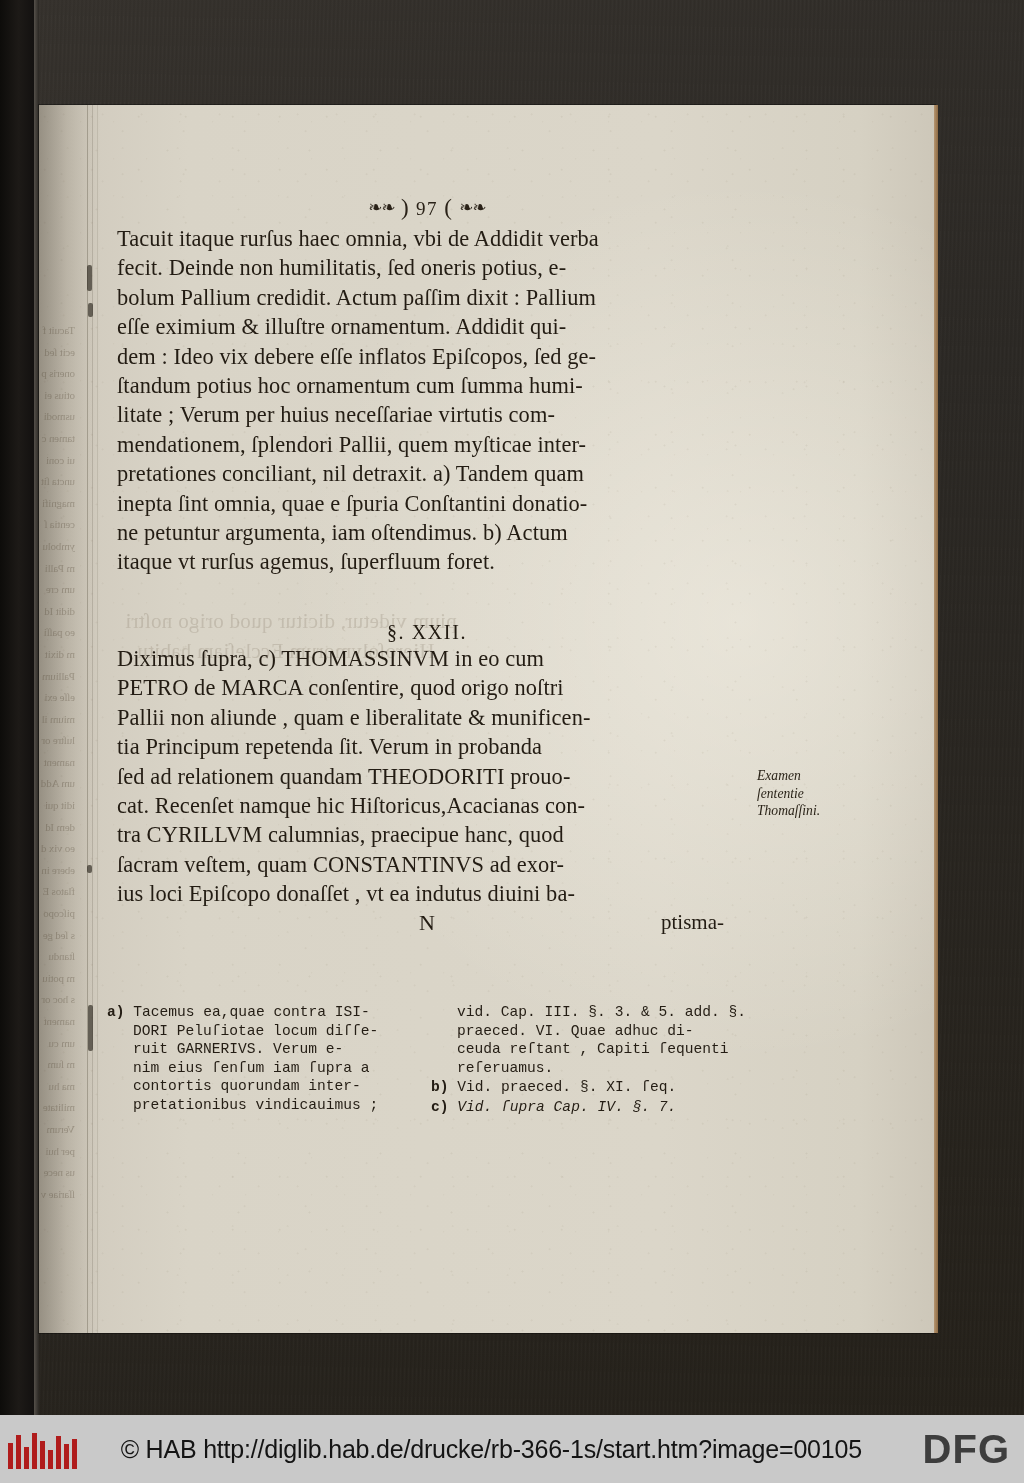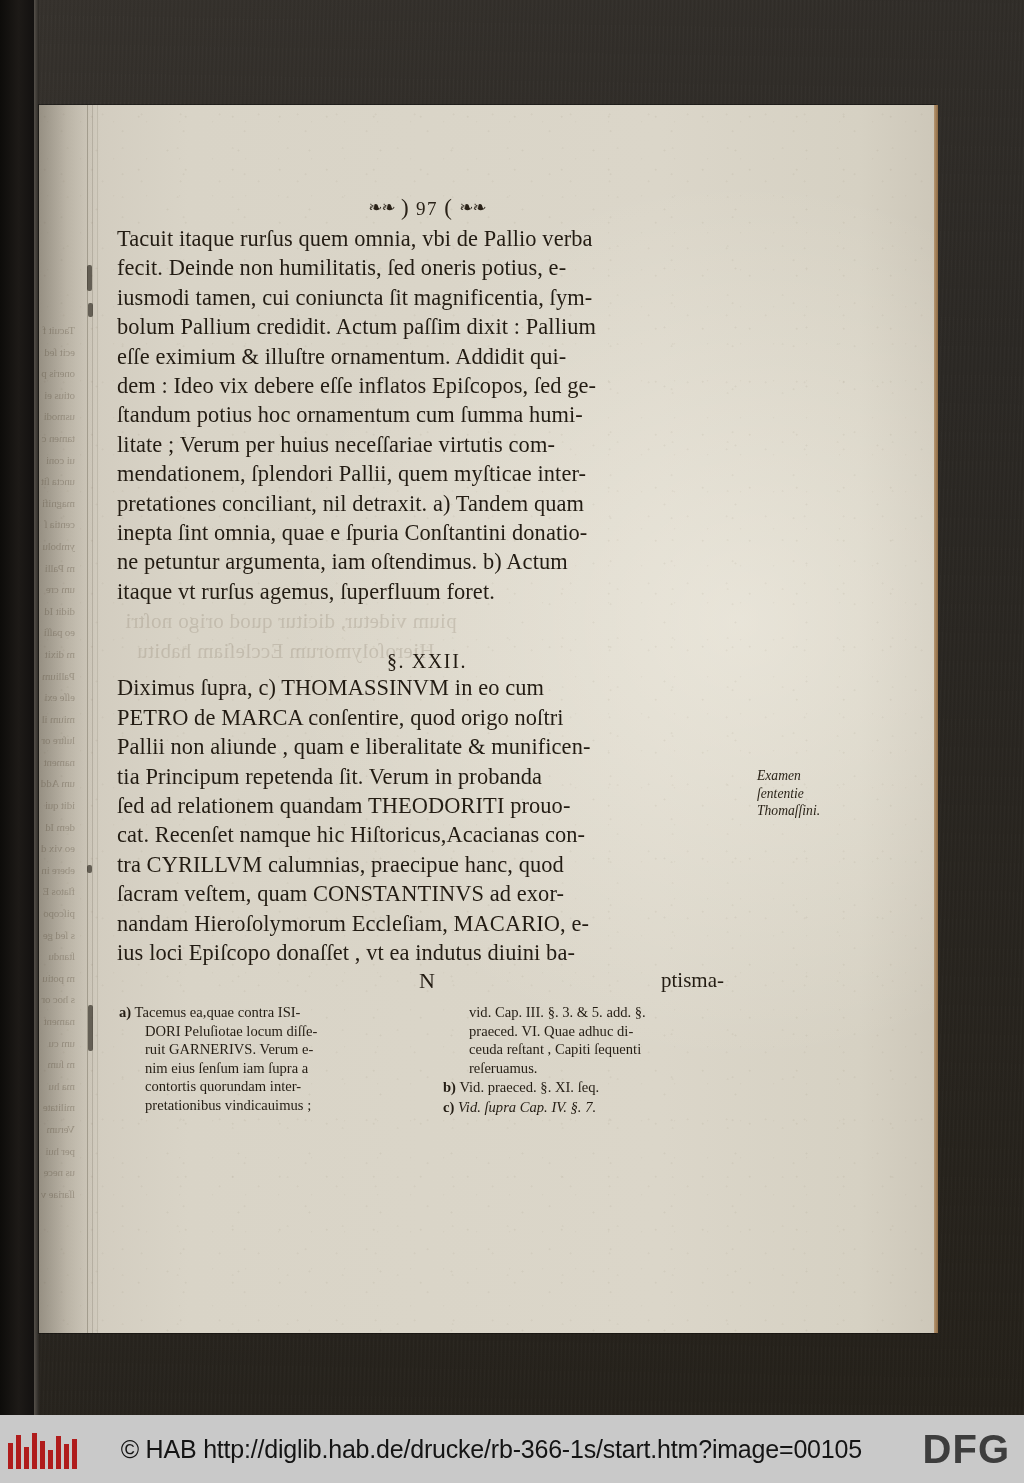--- a/index.html
+++ b/index.html
@@ -189,26 +189,27 @@
   #catchword {
     position: absolute;
     right: 13px;
     color: #231c13;
     font-size: 21px;
   }
 
   
   #footnotes {
     position: absolute;
-    left: 80px;
+    left: 68px;
     top: 898px;
     width: 635px;
     display: flex;
     gap: 14px;
     color: #241d14;
+    font-family: Liberation Mono, monospace;
   }
   .fn-col { width: 310px; }
   .fn {
     font-size: 14.6px;
     line-height: 18.6px;
     text-align: justify;
     text-align-last: left;
     margin-bottom: 1px;
   }
   .fn .ln { display: block; white-space: nowrap; }
@@ -284,23 +285,22 @@
 
     <div id="running-head">
       <span class="orn">❧❧</span>
       <span class="paren">)</span>
       <span class="folio">97</span>
       <span class="paren">(</span>
       <span class="orn">❧❧</span>
     </div>
 
     <div class="body-par">
-      <span class="ln">Tacuit itaque rurſus quem omnia, vbi de Pallio verba</span>
+      <span class="ln">Tacuit itaque rurſus haec omnia, vbi de Addidit verba</span>
       <span class="ln">fecit.    Deinde non humilitatis,  ſed oneris potius, e-</span>
-      <span class="ln">iusmodi tamen, cui coniuncta ſit magnificentia, ſym-</span>
       <span class="ln">bolum Pallium credidit.    Actum paſſim dixit : Pallium</span>
       <span class="ln">eſſe eximium  &amp;  illuſtre ornamentum.    Addidit qui-</span>
       <span class="ln">dem : Ideo vix debere eſſe inflatos Epiſcopos, ſed ge-</span>
       <span class="ln">ſtandum potius hoc ornamentum cum ſumma humi-</span>
       <span class="ln">litate ;   Verum  per huius  neceſſariae virtutis com-</span>
       <span class="ln">mendationem, ſplendori Pallii, quem myſticae inter-</span>
       <span class="ln">pretationes conciliant, nil detraxit. a)  Tandem quam</span>
       <span class="ln">inepta ſint omnia, quae e  ſpuria Conſtantini donatio-</span>
       <span class="ln">ne petuntur argumenta, iam oſtendimus. b)    Actum</span>
       <span class="ln">itaque vt rurſus agemus, ſuperfluum foret.</span>
@@ -310,21 +310,20 @@
 
     <div class="body-par">
       <span class="ln">     Diximus ſupra, c) THOMASSINVM in eo cum</span>
       <span class="ln">PETRO de MARCA conſentire,  quod origo noſtri</span>
       <span class="ln">Pallii non aliunde ,  quam e liberalitate &amp; munificen-</span>
       <span class="ln">tia Principum repetenda ſit.     Verum  in  probanda</span>
       <span class="ln">ſed ad relationem quandam THEODORITI prouo-</span>
       <span class="ln">cat.  Recenſet namque hic Hiſtoricus,Acacianas con-</span>
       <span class="ln">tra CYRILLVM calumnias,  praecipue hanc,  quod</span>
       <span class="ln">ſacram veſtem,  quam CONSTANTINVS ad exor-</span>
-      <span class="ln">nandam Hieroſolymorum Eccleſiam, MACARIO, e-</span>
       <span class="ln">ius loci Epiſcopo donaſſet ,  vt ea indutus diuini ba-</span>
     </div>
 
     <div id="sig-line">
       <span id="signature">N</span>
       <span id="catchword">ptisma-</span>
     </div>
   </div>
 
   <div id="margin-note">

